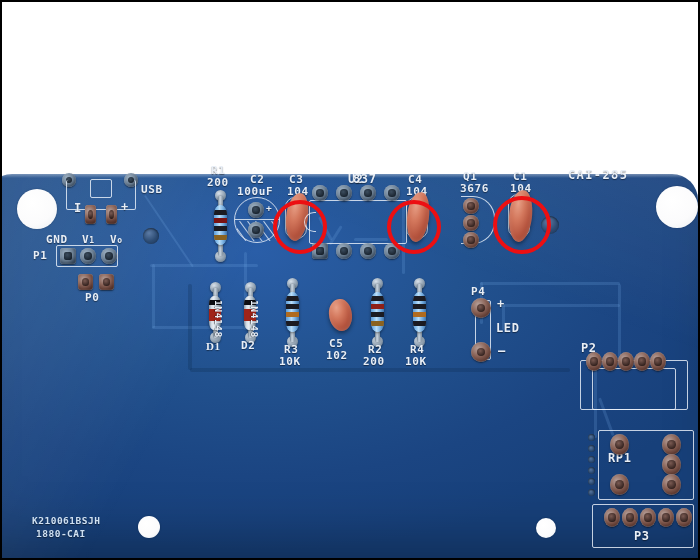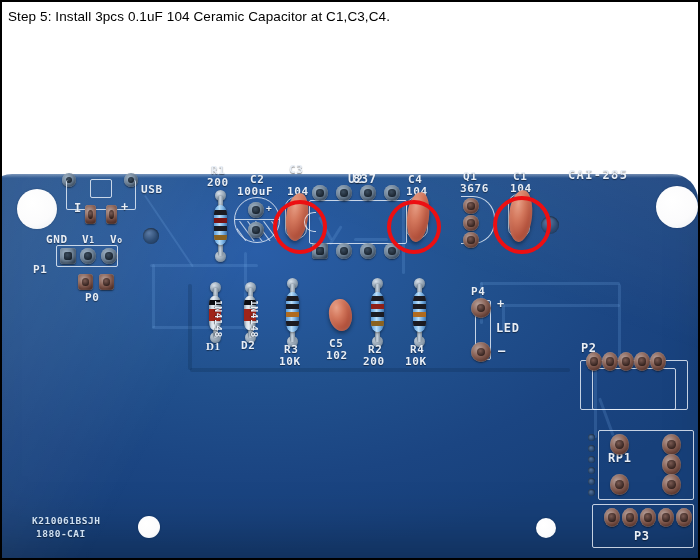--- a/index.html
+++ b/index.html
@@ -191,21 +191,20 @@
   }
 
   
   #proto { position:absolute; }
 </style>
 </head>
 <body>
 
 <div id="root">
 
-  <div id="instruction">Step 5: Install 3pcs 0.1uF 104 Ceramic Capacitor at C1,C3,C4.</div>
 
   <div id="photo">
 
     <div id="pcb"></div>
     <div id="pcb-top-edge"></div>
 
     <div class="trace" style="left:142px;top:44px;width:2px;height:86px;transform:rotate(-34deg);transform-origin:top left;"></div>
     <div class="trace" style="left:148px;top:112px;width:108px;height:3px;"></div>
     <div class="trace" style="left:150px;top:112px;width:3px;height:64px;"></div>
     <div class="trace" style="left:150px;top:174px;width:96px;height:3px;"></div>
@@ -238,21 +237,21 @@
     <div class="silk lg" style="left:119px;top:49px;">+</div>
     <div class="pad sold" style="left:83px;top:53px;width:11px;height:19px;border-radius:3px;"></div>
     <div class="pad sold" style="left:104px;top:53px;width:11px;height:19px;border-radius:3px;"></div>
 
     <div class="via" style="left:141px;top:76px;width:16px;height:16px;"></div>
 
     <div class="silk" style="left:44px;top:82px;">GND</div>
     <div class="silk" style="left:80px;top:82px;"><span>V</span><span style="font-size:8px;">1</span></div>
     <div class="silk" style="left:108px;top:82px;"><span>V</span><span style="font-size:8px;">o</span></div>
     <div class="outline" style="left:54px;top:93px;width:62px;height:22px;"></div>
-    <div class="silk" style="left:31px;top:112px;">P1</div>
+    <div class="silk" style="left:31px;top:98px;">P1</div>
     <div class="pad sq" style="left:58px;top:96px;width:16px;height:16px;"></div>
     <div class="pad" style="left:78px;top:96px;width:16px;height:16px;"></div>
     <div class="pad" style="left:99px;top:96px;width:16px;height:16px;"></div>
 
     <div class="pad sold" style="left:76px;top:122px;width:15px;height:16px;border-radius:3px;"></div>
     <div class="pad sold" style="left:97px;top:122px;width:15px;height:16px;border-radius:3px;"></div>
     <div class="silk" style="left:83px;top:140px;">P0</div>
 
     <div class="silk" style="left:209px;top:13px;">R1</div>
     <div class="silk" style="left:205px;top:25px;">200</div>
@@ -276,21 +275,21 @@
       <div style="position:absolute;left:2px;top:0;width:1.3px;height:30px;background:rgba(235,242,250,.75);transform:rotate(-36deg);transform-origin:top;"></div>
       <div style="position:absolute;left:10px;top:0;width:1.3px;height:30px;background:rgba(235,242,250,.75);transform:rotate(-36deg);transform-origin:top;"></div>
       <div style="position:absolute;left:18px;top:0;width:1.3px;height:30px;background:rgba(235,242,250,.75);transform:rotate(-36deg);transform-origin:top;"></div>
       <div style="position:absolute;left:26px;top:0;width:1.3px;height:30px;background:rgba(235,242,250,.75);transform:rotate(-36deg);transform-origin:top;"></div>
       <div style="position:absolute;left:34px;top:0;width:1.3px;height:30px;background:rgba(235,242,250,.75);transform:rotate(-36deg);transform-origin:top;"></div>
     </div>
     <div class="pad" style="left:246px;top:50px;width:16px;height:16px;"></div>
     <div class="pad" style="left:246px;top:70px;width:16px;height:16px;"></div>
     <div class="silk sm" style="left:264px;top:51px;">+</div>
 
-    <div class="silk" style="left:287px;top:12px;">C3</div>
+    <div class="silk" style="left:287px;top:22px;">C3</div>
     <div class="silk" style="left:285px;top:34px;">104</div>
     <div class="outline" style="left:283px;top:45px;width:22px;height:42px;border-radius:10px;"></div>
     <div class="cer" style="left:284px;top:41px;width:22px;height:48px;transform:rotate(9deg);"></div>
 
     <div class="silk lg" style="left:306px;top:21px;margin-left:40px;">U2</div>
     <div class="silk lg" style="left:351px;top:21px;">837</div>
     <div class="outline" style="left:307px;top:48px;width:98px;height:44px;"></div>
     <div class="outline" style="left:302px;top:60px;width:12px;height:20px;border-right:none;border-radius:10px 0 0 10px;"></div>
 
     <div class="pad" style="left:310px;top:33px;width:16px;height:16px;"></div>

